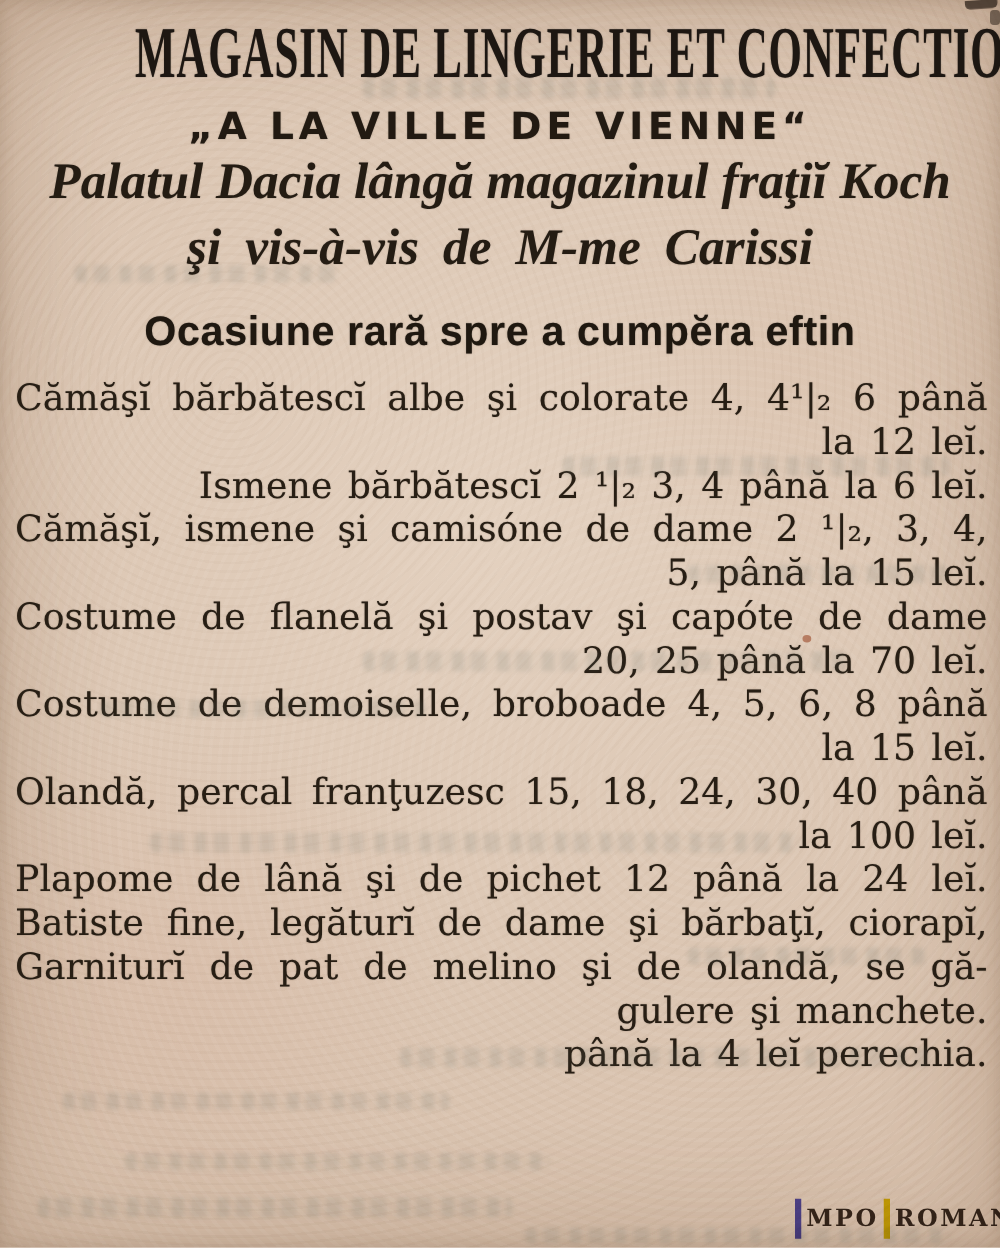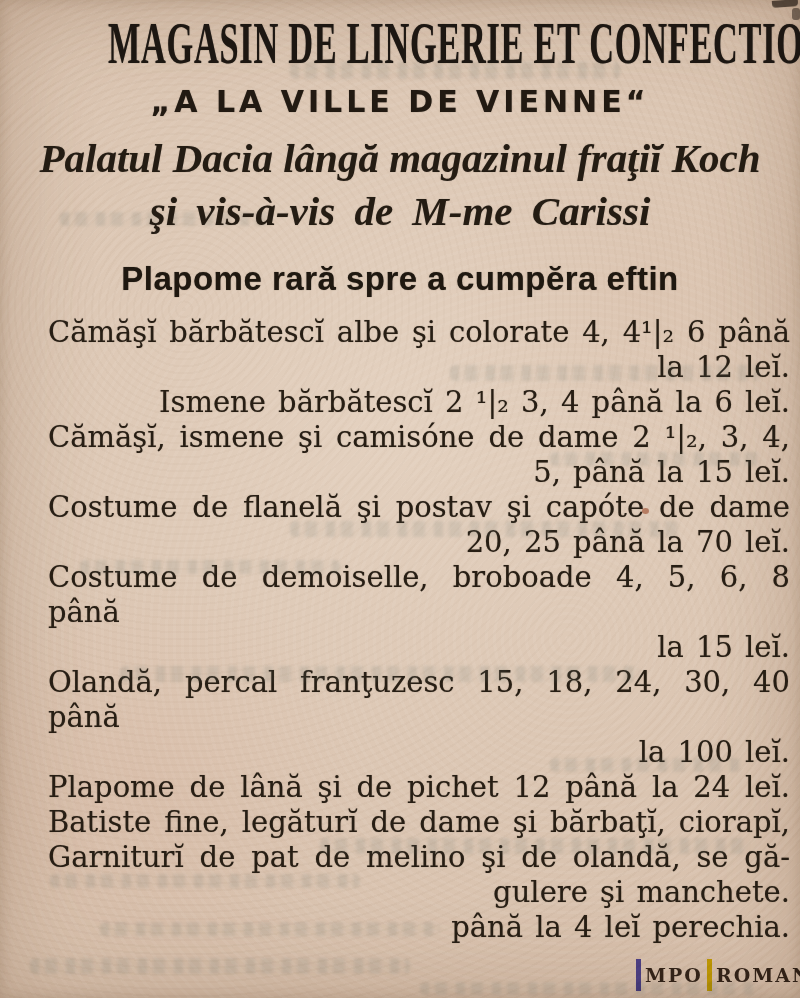--- a/index.html
+++ b/index.html
@@ -29,37 +29,37 @@
     margin-top:12px;
     font-family:"DejaVu Sans", sans-serif;font-weight:bold;font-size:30px;
     letter-spacing:4px;color:#221a12;
     text-shadow:0 0 1px rgba(34,26,18,0.5);
   }
   .loc{
     font-family:"Liberation Serif", serif;font-style:italic;font-weight:bold;
     font-size:41px;color:#241c13;line-height:50px;
     text-shadow:0 0 1px rgba(36,28,19,0.4);
   }
-  .loc1{margin-top:14px;}
+  .loc1{}
   .loc2{margin-top:3px;word-spacing:9px;}
   .slogan{
     margin-top:24px;
     font-family:"Liberation Sans", sans-serif;font-weight:bold;font-size:33px;
     letter-spacing:0.5px;color:#1f1810;
     text-shadow:0 0 1px rgba(31,24,16,0.55);
   }
   
   .listing{margin-top:17px;padding:0 10px 0 12px;}
   .line{
     display:block;font-size:29px;line-height:35px;word-spacing:3px;
     color:#271e14;white-space:nowrap;
     text-shadow:0 0 1px rgba(39,30,20,0.45);
     text-align:right;
   }
-  .line.j{white-space:normal;text-align:justify;text-align-last:justify;margin-left:36px;}
+  .line.j{white-space:normal;text-align:justify;text-align-last:justify;}
   .line.ind{padding-left:32px;}
   
   .footer{position:absolute;top:952px;right:10px;font-size:31px;font-weight:bold;color:#4c1d95;
     text-shadow:0 0 1px rgba(42,32,22,0.5);margin-top:48px;}
   .watermark{
     position:absolute;left:636px;top:956px;height:38px;
     display:flex;align-items:center;gap:4px;
     mix-blend-mode:multiply;
   }
   .bar{width:5px;height:32px;display:inline-block;}
@@ -102,21 +102,21 @@
 
   <div class="corner-mark cm1"></div>
   <div class="corner-mark cm2"></div>
   <div class="fleck" style="left:642px;top:508px;"></div>
 
   <div class="hdr">
     <div class="title">MAGASIN DE LINGERIE ET CONFECTION</div>
     <div class="shop">„A LA VILLE DE VIENNE“</div>
     <div class="loc loc1">Palatul Dacia lângă magazinul fraţiĭ Koch</div>
     <div class="loc loc2">şi vis-à-vis de M-me Carissi</div>
-    <div class="slogan">Plapome rară spre a cumpĕra eftin</div>
+    <div class="slogan">Ocasiune rară spre a cumpĕra eftin</div>
   </div>
 
   <div class="listing">
     <span class="line j">Cămăşĭ bărbătescĭ albe şi colorate 4, 4¹|₂ 6 până</span>
     <span class="line">la 12 leĭ.</span>
     <span class="line">Ismene bărbătescĭ 2 ¹|₂ 3, 4 până la 6 leĭ.</span>
     <span class="line j">Cămăşĭ, ismene şi camisóne de dame 2 ¹|₂, 3, 4,</span>
     <span class="line ind">5, până la 15 leĭ.</span>
     <span class="line j">Costume de flanelă şi postav şi capóte de dame</span>
     <span class="line ind">20, 25 până la 70 leĭ.</span>

